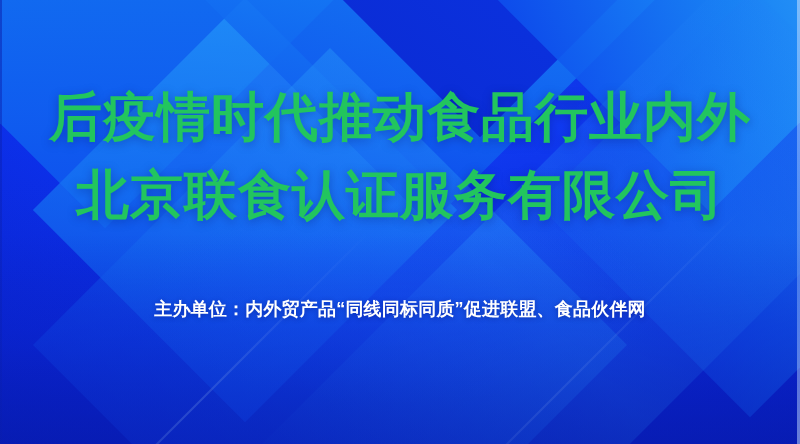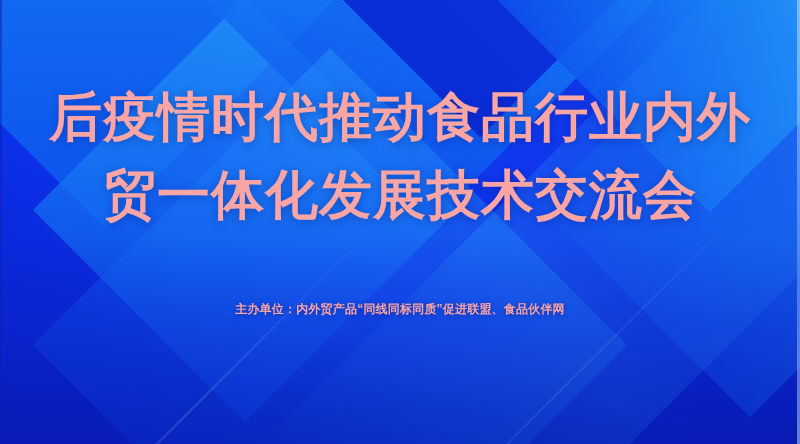--- a/index.html
+++ b/index.html
@@ -180,38 +180,38 @@
     flex-direction: column;
   }
 
   .title-block {
     margin-top: 78px;
     text-align: center;
     user-select: none;
   }
 
   .title-line {
-    color: #fca5a5;
+    color: #22c55e;
     font-size: 53px;
     line-height: 78px;
     font-weight: 700;
     letter-spacing: 1px;
     white-space: nowrap;
     text-shadow: 0 2px 10px rgba(4,16,110,0.35);
   }
 
   .org-block {
     margin-top: 62px;
     text-align: center;
     user-select: none;
   }
 
   .org-line {
-    color: #fca5a5;
-    font-size: 12px;
+    color: #ffffff;
+    font-size: 18px;
     line-height: 27px;
     font-weight: 700;
     letter-spacing: 0.2px;
     white-space: nowrap;
     text-shadow: 0 1px 5px rgba(4,16,110,0.45);
     text-align: center;
   }
 </style>
 </head>
 <body>
@@ -234,21 +234,21 @@
 
   <div class="bloom"></div>
   <div class="bottom-veil"></div>
   <div class="edge-left"></div>
   <div class="edge-right"></div>
 
   <div class="content">
 
     <div class="title-block">
       <div class="title-line">后疫情时代推动食品行业内外</div>
-      <div class="title-line">贸一体化发展技术交流会</div>
+      <div class="title-line">北京联食认证服务有限公司</div>
     </div>
 
     <div class="org-block">
       <div class="org-line">主办单位：内外贸产品“同线同标同质”促进联盟、食品伙伴网</div>
     </div>
 
   </div>
 </div>
 
 </body></html>

